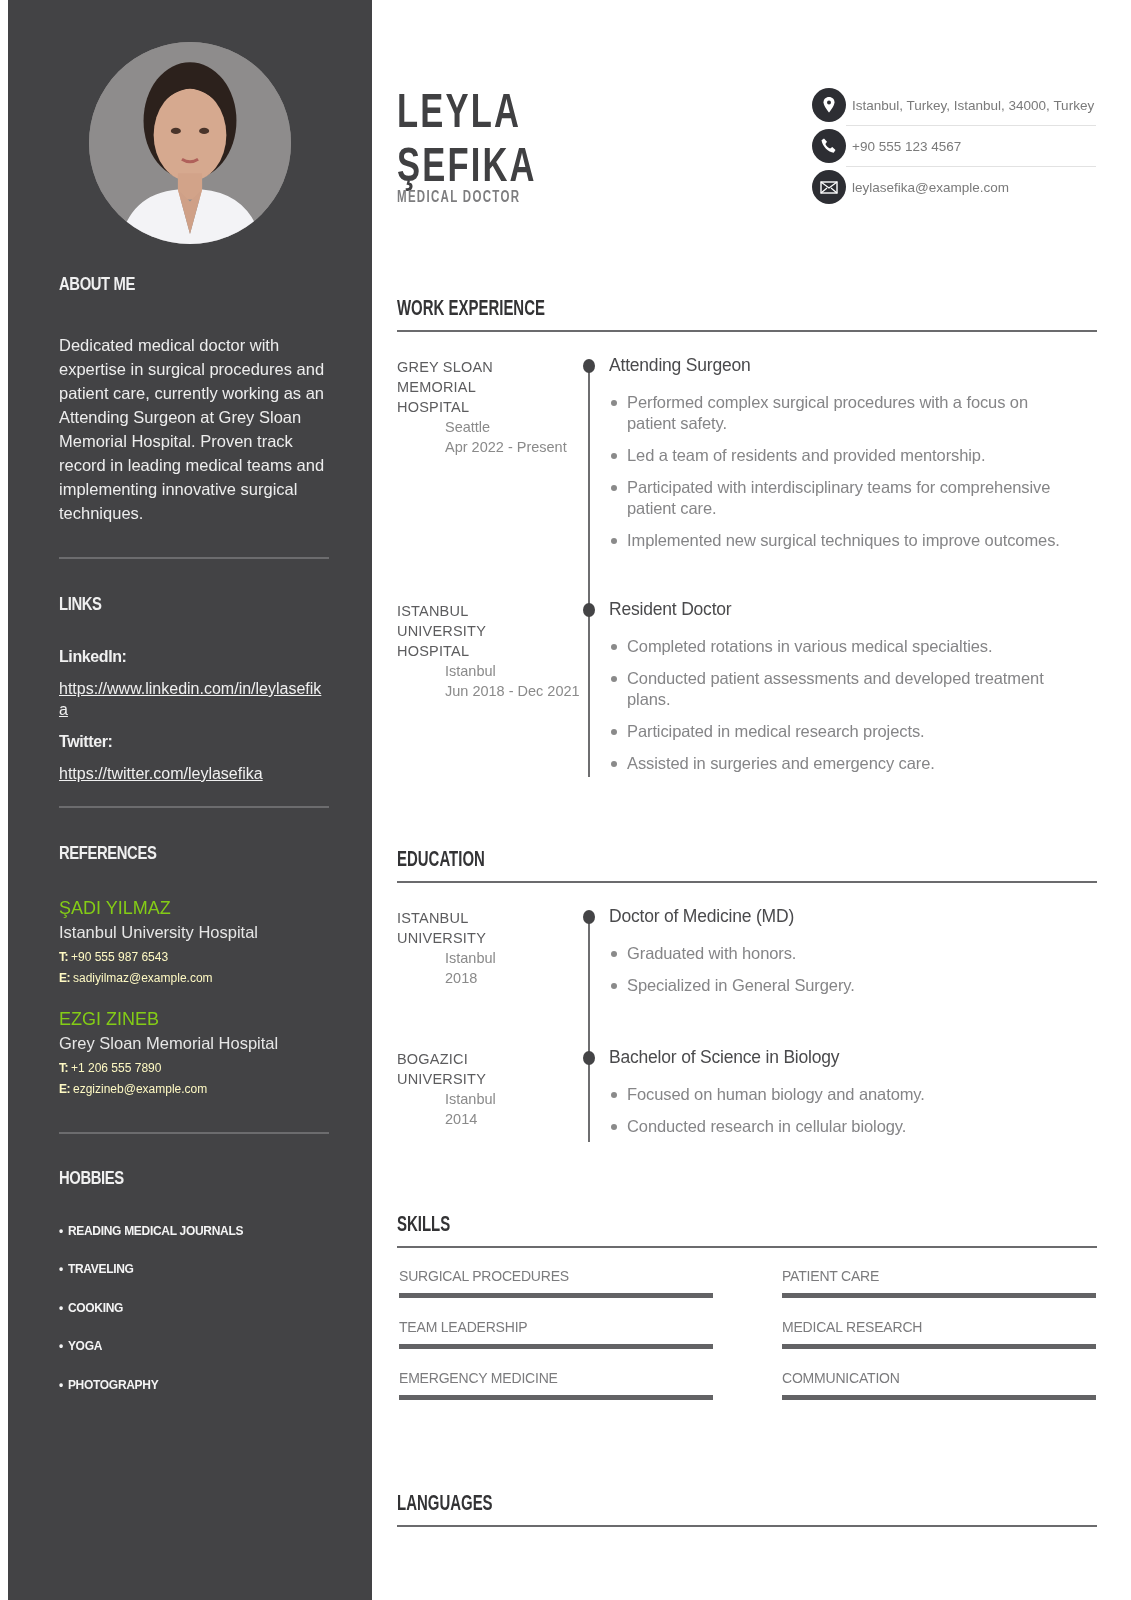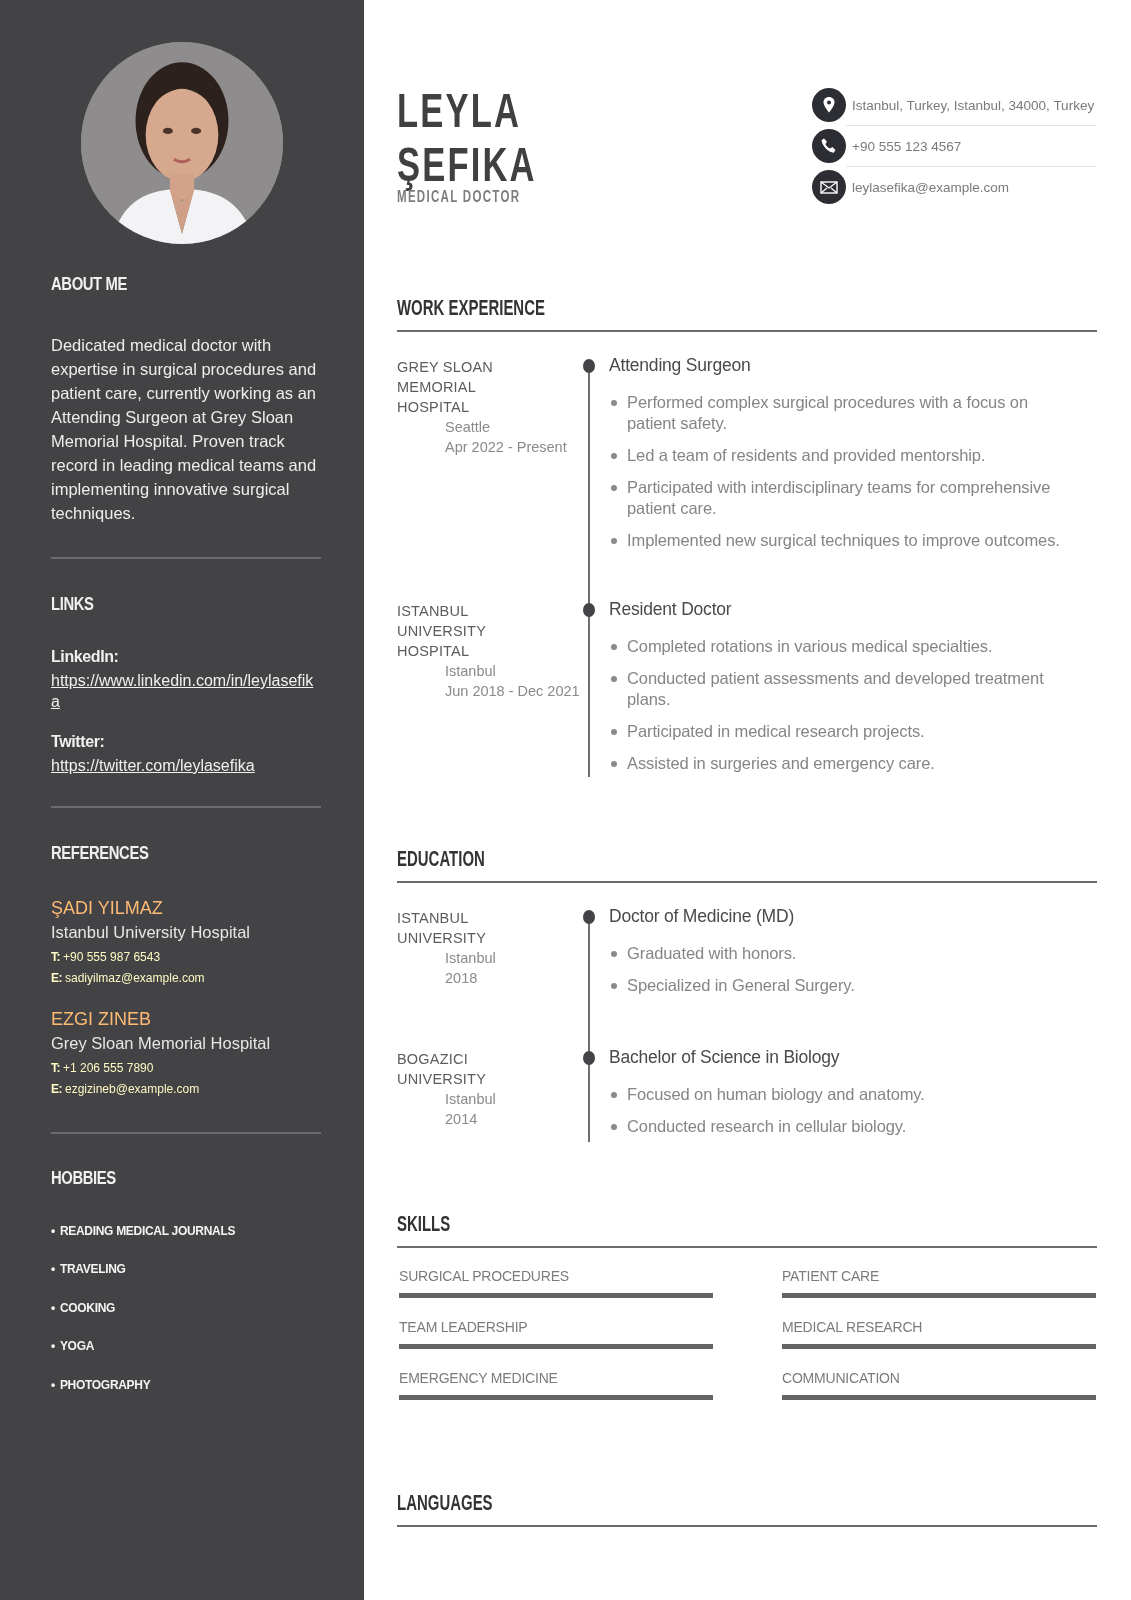--- a/index.html
+++ b/index.html
@@ -1,20 +1,20 @@
 <!DOCTYPE html>
 <html><head>
 <meta charset="utf-8">
 <style>
   * { box-sizing: border-box; margin: 0; padding: 0; }
   html, body { width: 1131px; height: 1600px; background: #ffffff; overflow: hidden; }
   body { font-family: "Liberation Sans", sans-serif; position: relative; }
 
   .sidebar {
-    position: absolute; left: 0; top: 0; width: 364px; height: 1600px;
+    position: absolute; left: 8px; top: 0; width: 364px; height: 1600px;
     background: #434345; color: #f1f1f1;
   }
   .photo {
     position: absolute; left: 81px; top: 42px; width: 202px; height: 202px;
     border-radius: 50%; overflow: hidden;
     background: radial-gradient(circle at 50% 40%, #9a9898 0%, #8d8b8b 60%, #7f7d7d 100%);
   }
   .photo svg { width: 100%; height: 100%; display: block; }
 
   .side-heading {
@@ -29,23 +29,23 @@
   }
   .about-text {
     position: absolute; left: 51px; top: 333px; width: 270px;
     font-size: 16.5px; line-height: 24px; color: #ededed;
   }
   .link-label {
     position: absolute; left: 51px; font-size: 16px; font-weight: bold; color: #f0f0f0; letter-spacing: -0.4px;
   }
   .link-url {
     position: absolute; left: 51px; width: 265px; font-size: 16px; line-height: 21px;
-    color: #f0f0f0; text-decoration: underline; word-break: break-all;
-  }
-  .ref-name { position: absolute; left: 51px; font-size: 18px; color: #fdba74; }
+    color: #f0f0f0; text-decoration: underline; word-break: break-all; margin-top: 8px;
+  }
+  .ref-name { position: absolute; left: 51px; font-size: 18px; color: #84cc16; }
   .ref-org { position: absolute; left: 51px; font-size: 16.5px; color: #e6e6e6; }
   .ref-line { position: absolute; left: 51px; font-size: 12px; color: #fef9c3; }
   .ref-line b { font-weight: bold; letter-spacing: -0.5px; margin-right: 3px; }
   .hobby {
     position: absolute; left: 51px; font-size: 12px; font-weight: bold; color: #f4f4f4;
     letter-spacing: -0.3px; text-transform: uppercase;
   }
   .hobby::before { content: "\2022"; margin-right: 5px; }
 
   .main { position: absolute; left: 364px; top: 0; right: 0; height: 1600px; }

